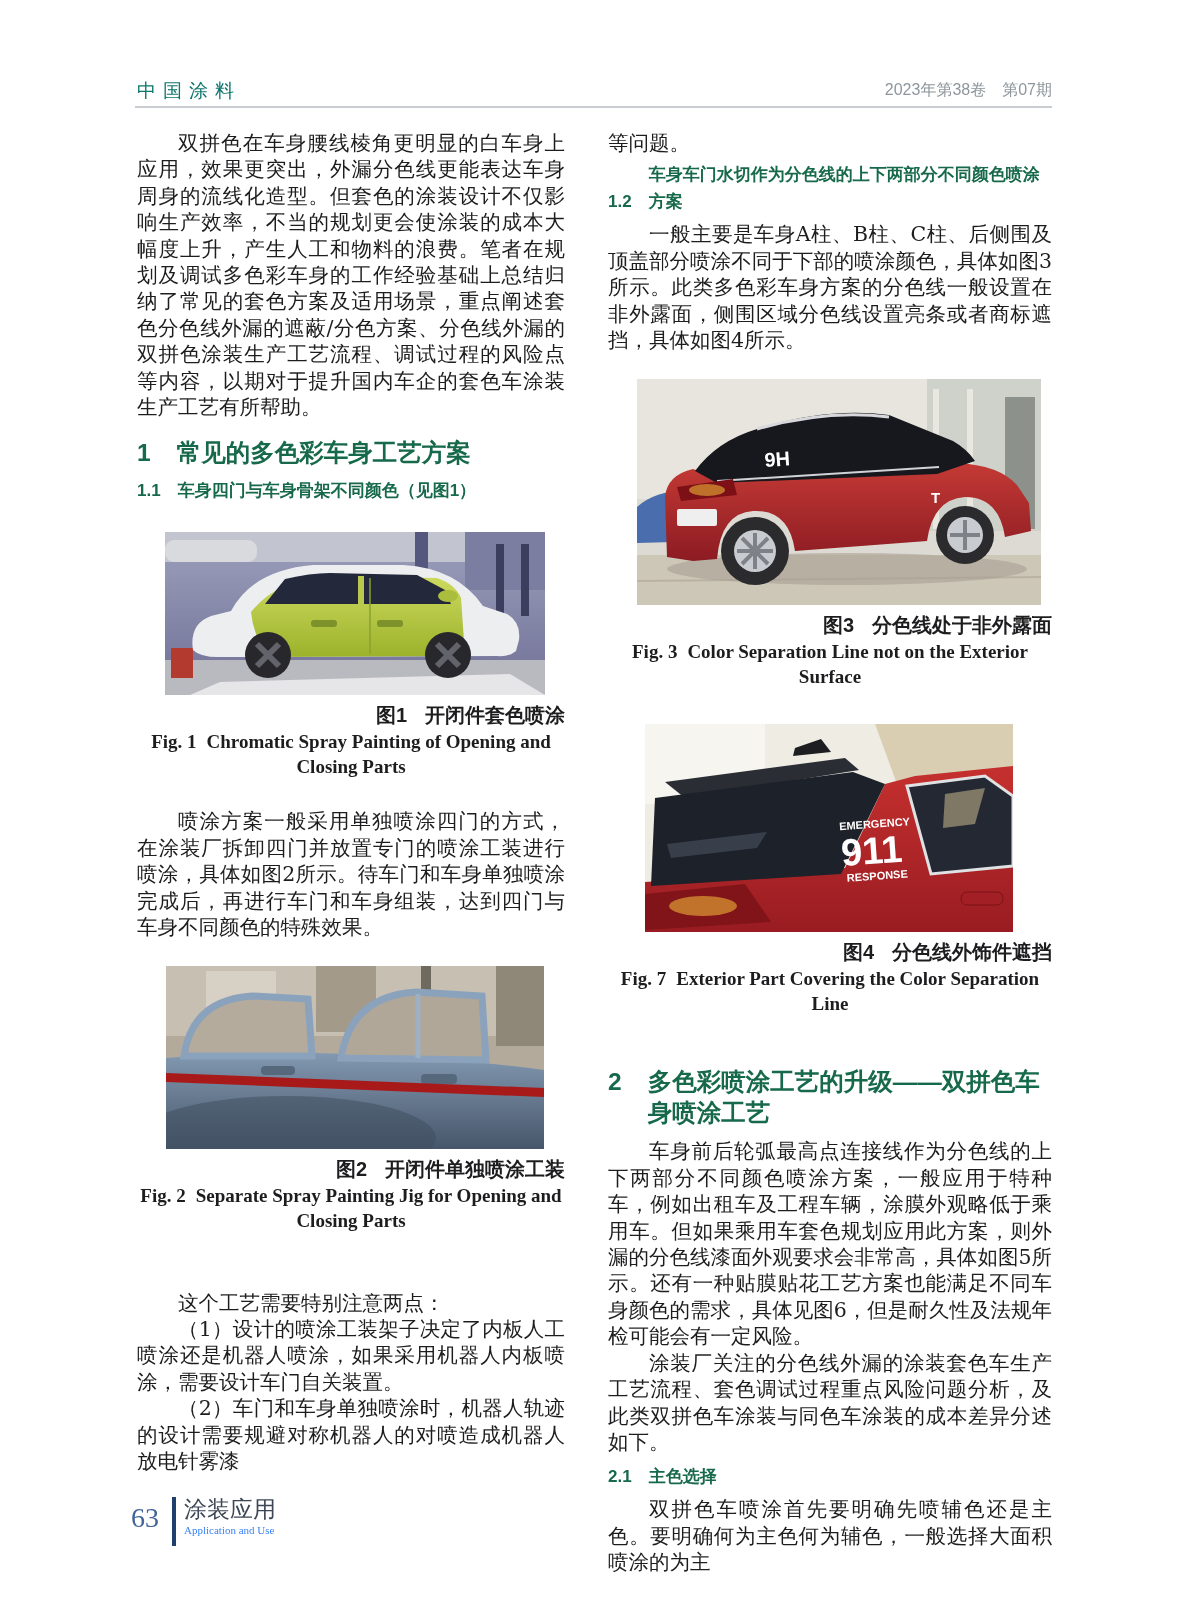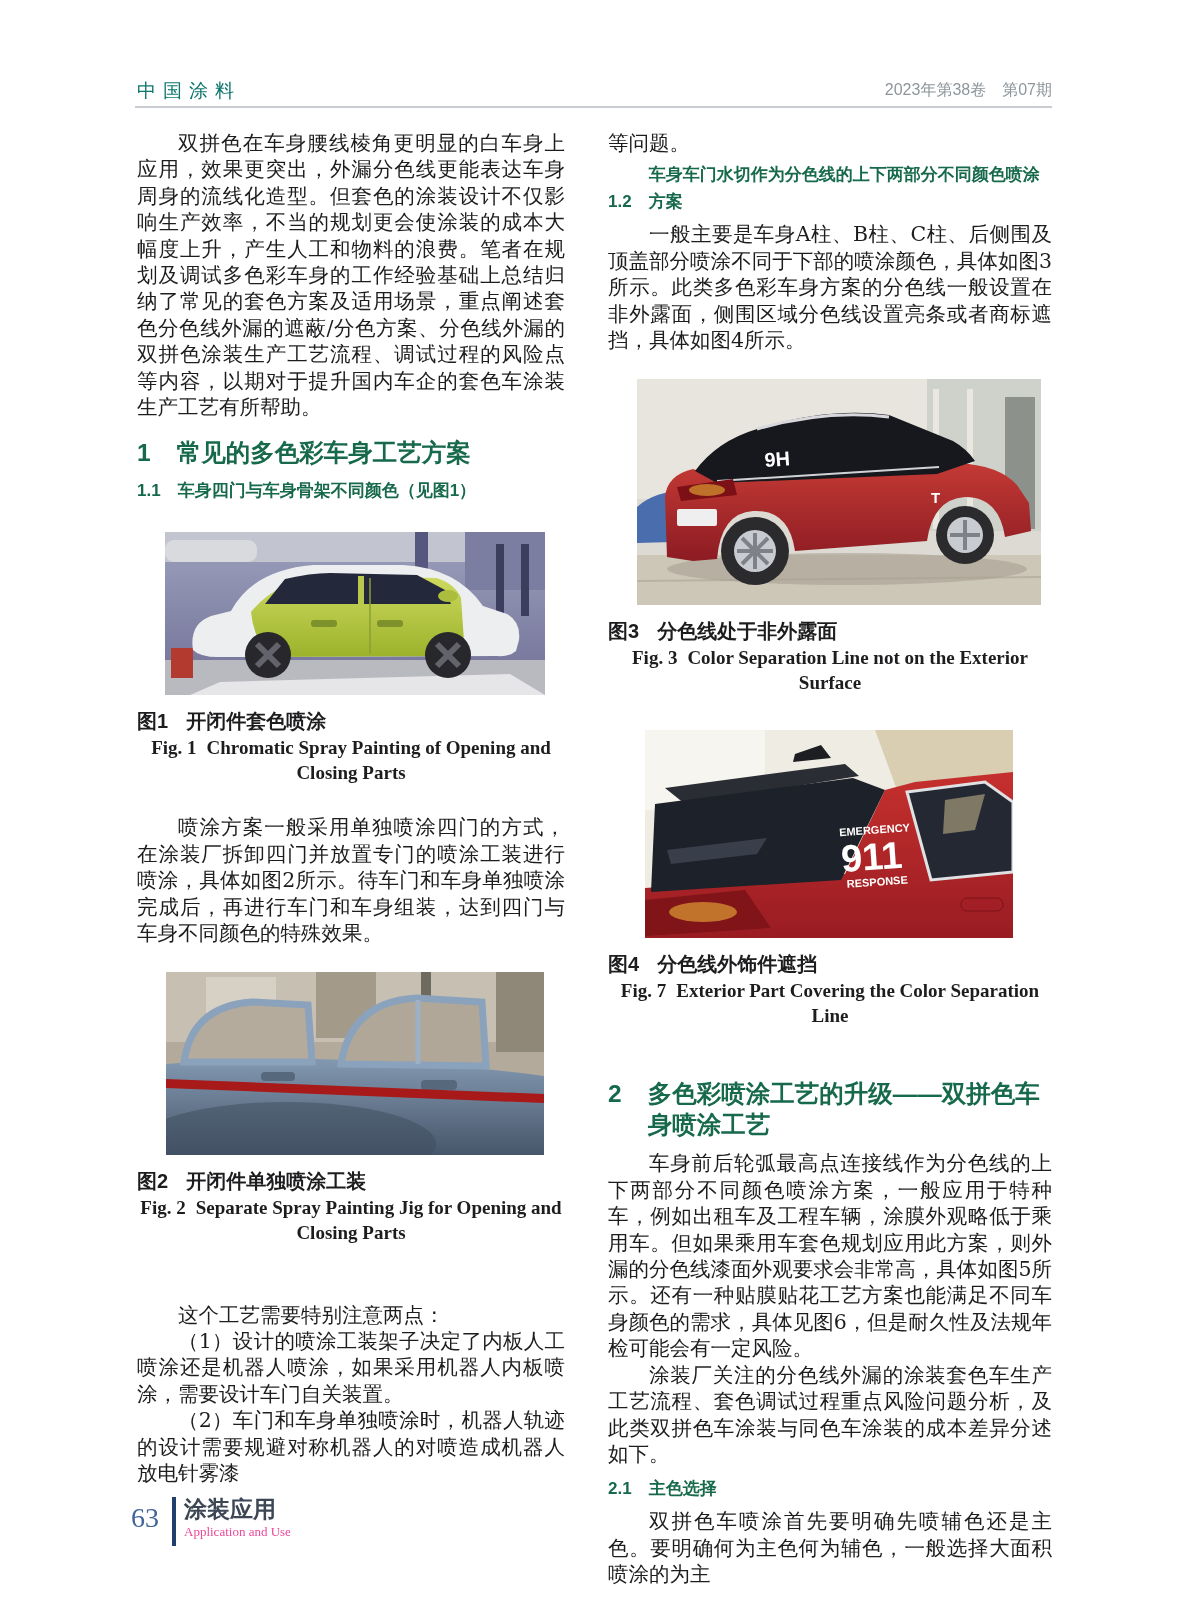--- a/index.html
+++ b/index.html
@@ -19,33 +19,33 @@
   
   .h-green{font-family:"Liberation Sans",sans-serif;color:#17694b;font-weight:bold;display:flex;}
   .h-major{font-size:24.5px;line-height:31px;margin:17px 0 9px;}
   .h-major .hnum{flex:0 0 auto;margin-right:26px;}
   .h-minor{font-size:17px;line-height:27px;margin:5px 0 0;align-items:flex-end;}
   .h-minor .hnum{flex:0 0 auto;margin-right:17px;}
   
   .figure{margin:0;}
   .fig-img{display:block;}
   .fig-cap-cn{font-family:"Liberation Sans",sans-serif;font-weight:bold;font-size:20px;
-        text-align:left;margin-top:13px;line-height:27px;}
+        text-align:right;margin-top:7px;line-height:27px;}
   .fig-cap-cn .cap-text{margin-left:18px;}
   .fig-cap-en{font-family:Liberation Serif, serif;font-weight:bold;font-size:19px;
         text-align:center;line-height:25px;}
   .fig-cap-en .cap-text{margin-left:10px;}
   
   .footer-num{position:absolute;left:131px;top:1502px;font-size:28px;color:#41659b;
         font-family:"Liberation Serif",serif;}
   .footer-bar{position:absolute;left:172px;top:1497px;width:4px;height:49px;background:#1f3f6e;}
   .footer-cn{position:absolute;left:184px;top:1494px;font-family:"Liberation Sans",sans-serif;
-        font-weight:bold;font-size:23px;color:#3c4654;}
+        font-weight:normal;font-size:23px;color:#3c4654;}
   .footer-en{position:absolute;left:184px;top:1524px;font-family:"Liberation Serif",serif;
-        font-size:13px;color:#ec4899;}
+        font-size:11px;color:#3b82f6;}
 </style>
 </head>
 <body>
 
 <div class="page">
 
   <div class="header-journal">中国涂料</div>
   <div class="header-issue">2023年第38卷　第07期</div>
   <div class="header-rule"></div>
 

